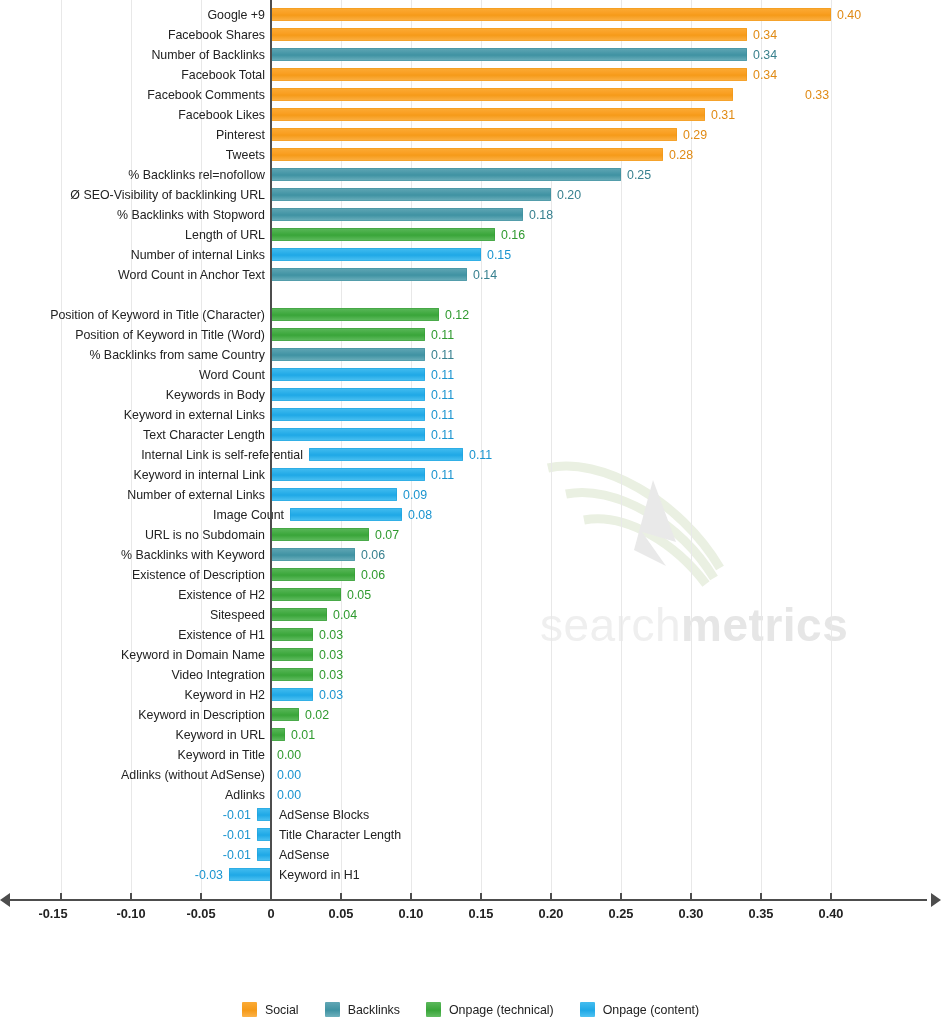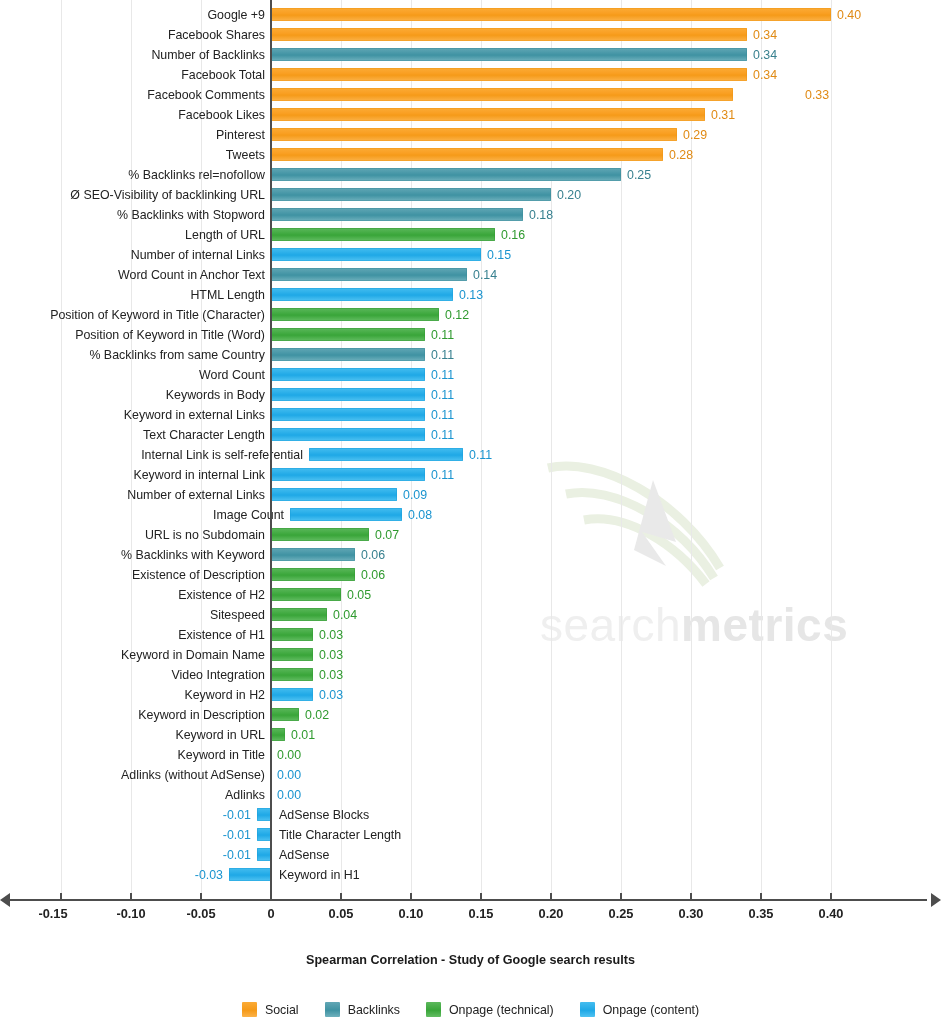--- a/index.html
+++ b/index.html
@@ -301,25 +301,20 @@
       </div>
       <div class="row" style="top: 245px;">
         <div class="rowlabel left">Number of internal Links</div>
         <div class="bar onpage-content" style="left: 271px; width: 210px;"></div>
         <div class="value onpage-content" style="left: 487px;">0.15</div>
       </div>
       <div class="row" style="top: 265px;">
         <div class="rowlabel left">Word Count in Anchor Text</div>
         <div class="bar backlinks" style="left: 271px; width: 196px;"></div>
         <div class="value backlinks" style="left: 473px;">0.14</div>
-      </div>
-      <div class="row" style="top: 285px;">
-        <div class="rowlabel left">HTML Length</div>
-        <div class="bar onpage-content" style="left: 271px; width: 182px;"></div>
-        <div class="value onpage-content" style="left: 459px;">0.13</div>
       </div>
       <div class="row" style="top: 305px;">
         <div class="rowlabel left">Position of Keyword in Title (Character)</div>
         <div class="bar onpage-tech" style="left: 271px; width: 168px;"></div>
         <div class="value onpage-tech" style="left: 445px;">0.12</div>
       </div>
       <div class="row" style="top: 325px;">
         <div class="rowlabel left">Position of Keyword in Title (Word)</div>
         <div class="bar onpage-tech" style="left: 271px; width: 154px;"></div>
         <div class="value onpage-tech" style="left: 431px;">0.11</div>
@@ -481,21 +476,20 @@
       <div class="tick" style="left: 620px;"></div>
       <div class="ticklabel" style="left: 621px;">0.25</div>
       <div class="tick" style="left: 690px;"></div>
       <div class="ticklabel" style="left: 691px;">0.30</div>
       <div class="tick" style="left: 760px;"></div>
       <div class="ticklabel" style="left: 761px;">0.35</div>
       <div class="tick" style="left: 830px;"></div>
       <div class="ticklabel" style="left: 831px;">0.40</div>
     </div>
 
-  <div class="axis-title">Spearman Correlation - Study of Google search results</div>
 
   <div class="legend" id="legend">
       <div class="legend-item">
         <span class="swatch social"></span>
         <span>Social</span>
       </div>
       <div class="legend-item">
         <span class="swatch backlinks"></span>
         <span>Backlinks</span>
       </div>

